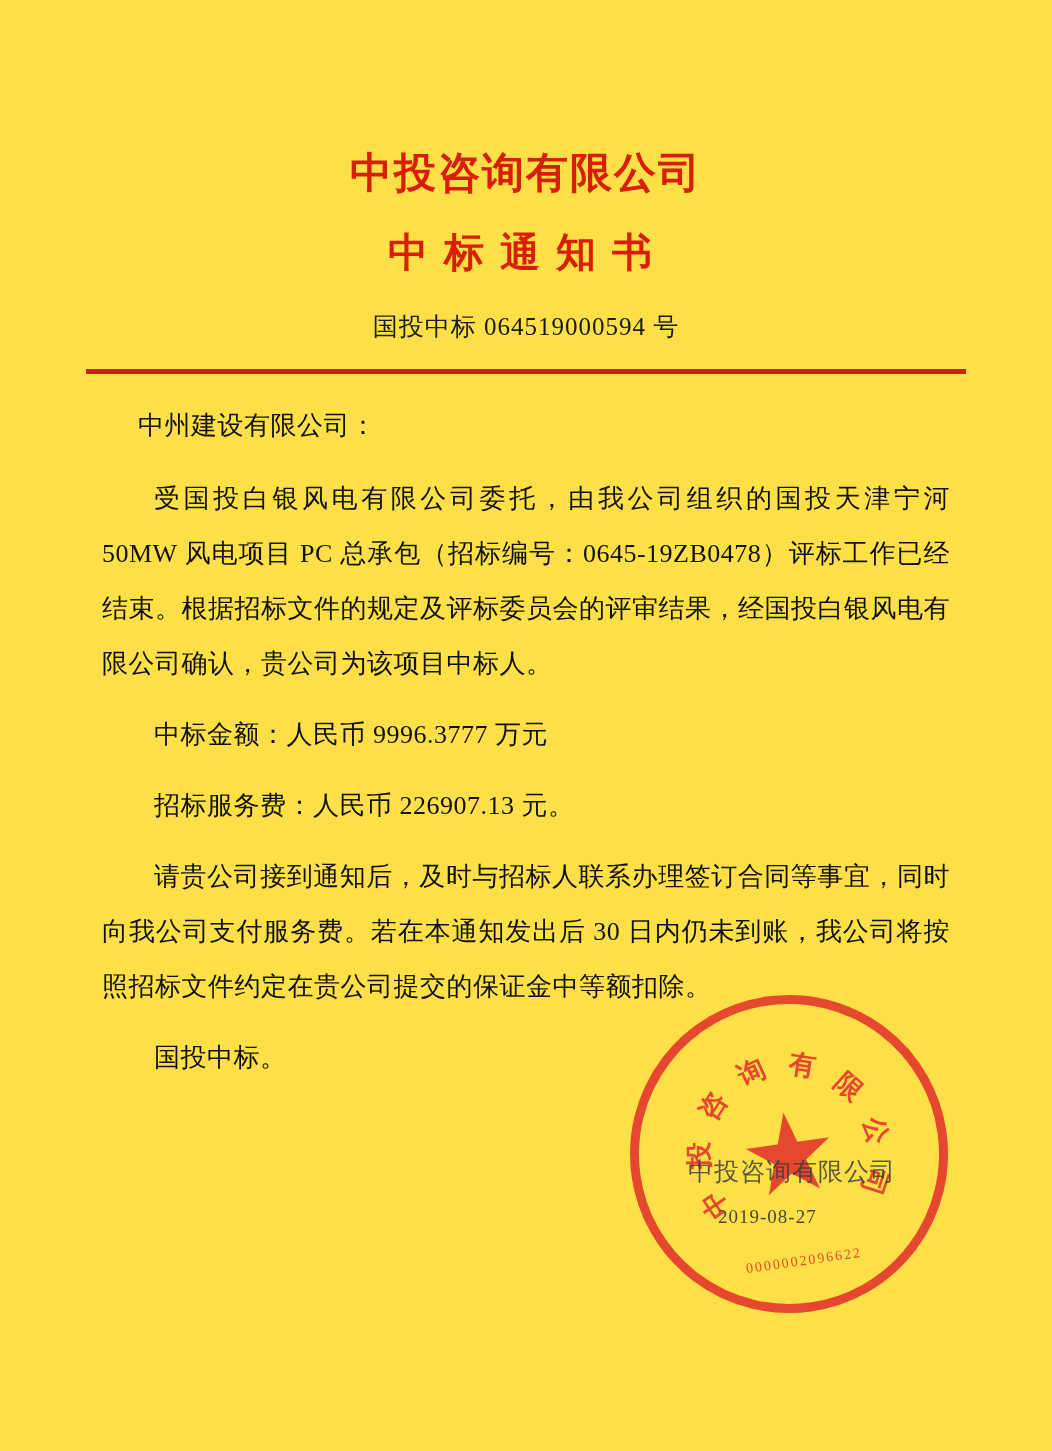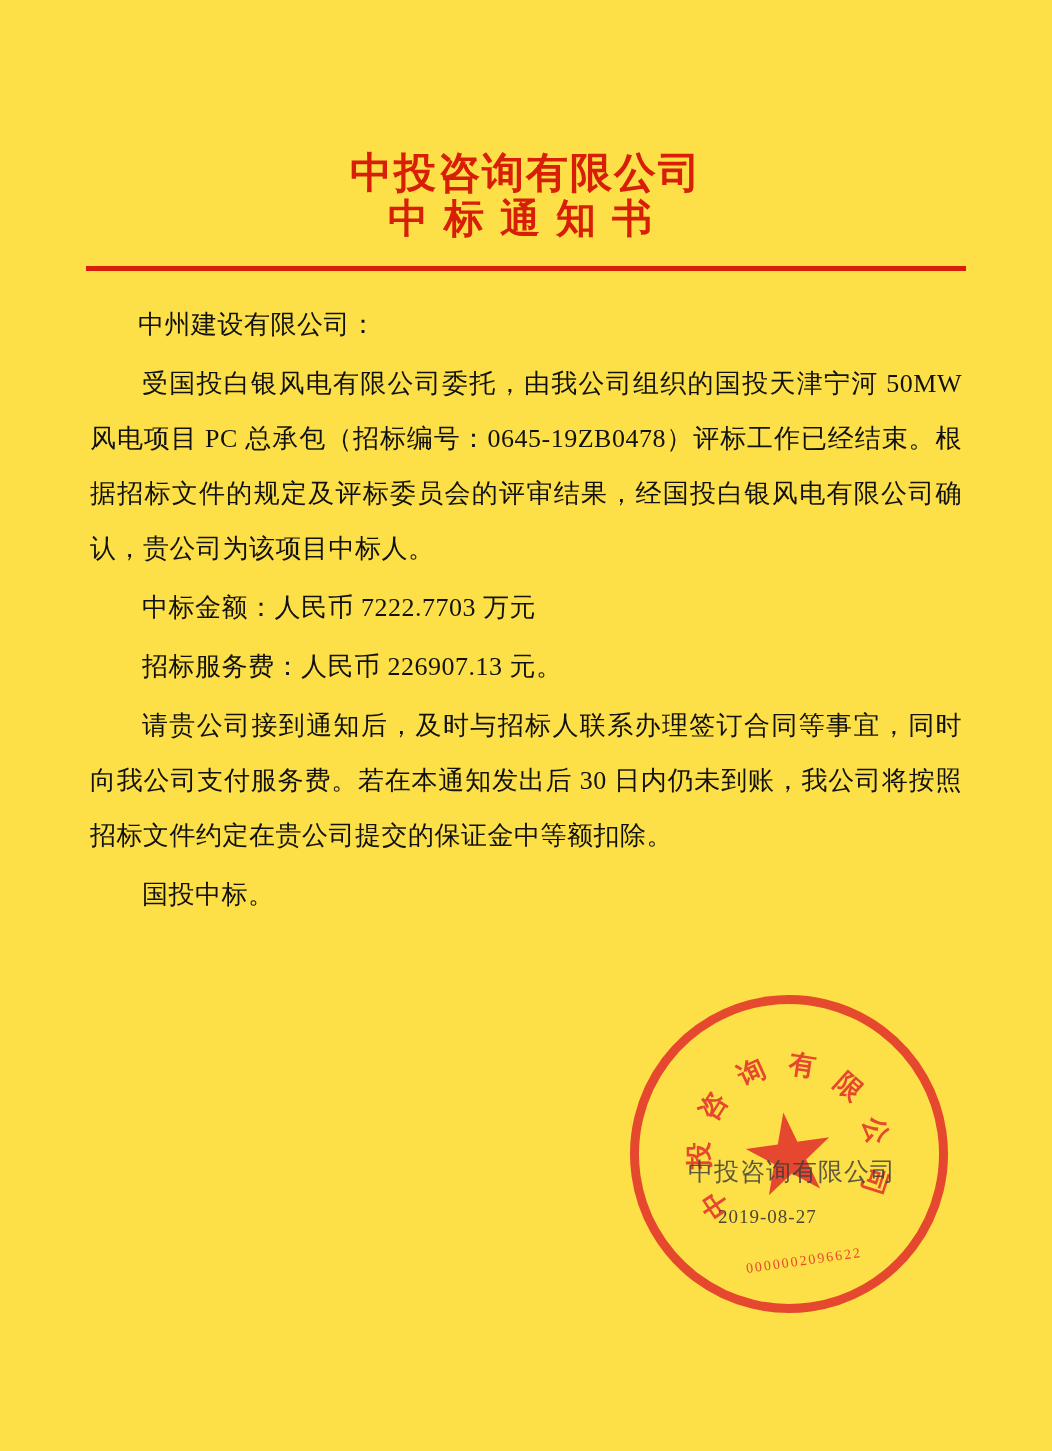--- a/index.html
+++ b/index.html
@@ -34,20 +34,21 @@
     font-size: 42px;
     letter-spacing: 2px;
     line-height: 1.1;
   }
   .doc-title {
     color: #d81e06;
     font-family: "DejaVu Serif", "Liberation Serif", serif;
     font-weight: bold;
     font-size: 40px;
     letter-spacing: 16px;
+    margin-top: 34px;
     padding-left: 4px;
     line-height: 1.1;
   }
   .doc-number {
     margin-top: 36px;
     font-size: 25px;
     color: #1a1a1a;
     letter-spacing: 1px;
   }
 
@@ -65,25 +66,26 @@
     width: 880px;
     padding-top: 26px;
     font-size: 26px;
     line-height: 55px;
     color: #111;
     letter-spacing: 0.5px;
     text-align: justify;
   }
   .para {
     text-indent: 2em;
-    margin: 4px;
+    margin: 16px;
   }
   .addressee {
     text-indent: 2em;
     margin: 0;
+    font-family: Liberation Mono, monospace;
   }
 
   
   .seal {
     position: absolute;
     left: 630px;
     top: 995px;
     width: 300px;
     height: 300px;
     border: 9px solid #e2342b;
@@ -148,28 +150,29 @@
   }
 </style>
 </head>
 <body>
 
 <div class="page">
 
   <div class="doc-header">
     <div class="company-name">中投咨询有限公司</div>
     <div class="doc-title">中标通知书</div>
+    <div class="doc-number">国投中标 064519000594 号</div>
   </div>
 
   <div class="red-rule"></div>
 
   <div class="doc-body">
     <p class="addressee">中州建设有限公司：</p>
     <p class="para">受国投白银风电有限公司委托，由我公司组织的国投天津宁河 50MW 风电项目 PC 总承包（招标编号：0645-19ZB0478）评标工作已经结束。根据招标文件的规定及评标委员会的评审结果，经国投白银风电有限公司确认，贵公司为该项目中标人。</p>
-    <p class="para">中标金额：人民币 7222.7703 万元</p>
+    <p class="para">中标金额：人民币 9996.3777 万元</p>
     <p class="para">招标服务费：人民币 226907.13 元。</p>
     <p class="para">请贵公司接到通知后，及时与招标人联系办理签订合同等事宜，同时向我公司支付服务费。若在本通知发出后 30 日内仍未到账，我公司将按照招标文件约定在贵公司提交的保证金中等额扣除。</p>
     <p class="para">国投中标。</p>
   </div>
 
   <div class="seal">
     <div class="seal-top-text">
         <span style="transform: rotate(-116deg) translate(-50%, -108px) rotate(0deg);">中</span>
         <span style="transform: rotate(-82.8571deg) translate(-50%, -108px) rotate(0deg);">投</span>
         <span style="transform: rotate(-49.7143deg) translate(-50%, -108px) rotate(0deg);">咨</span>

